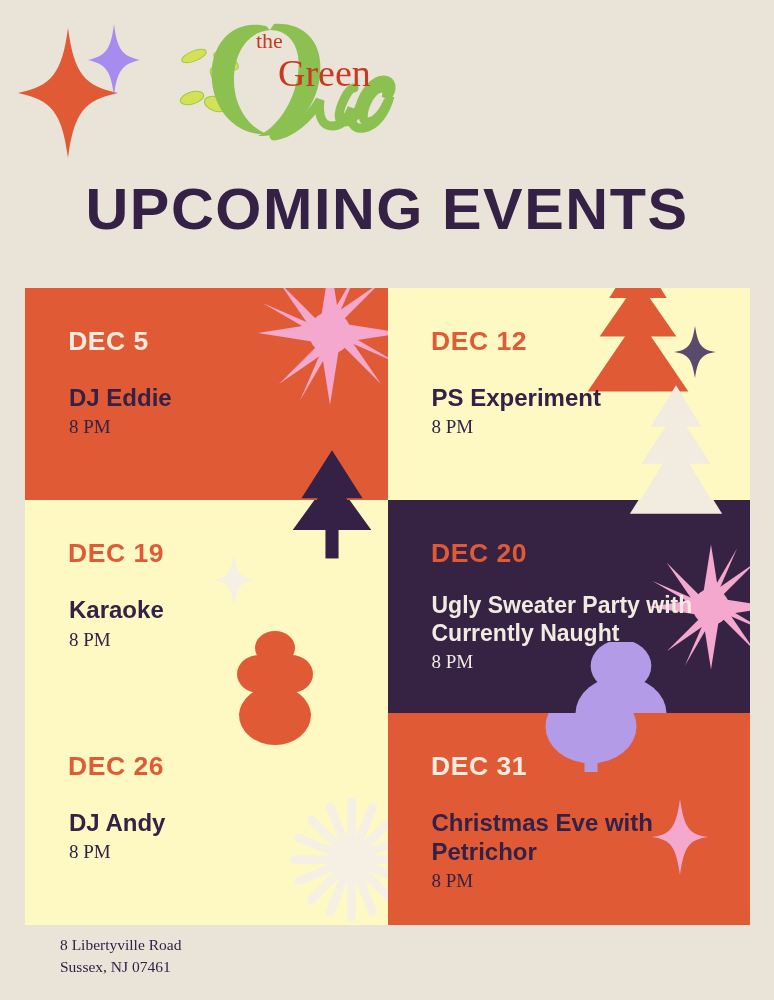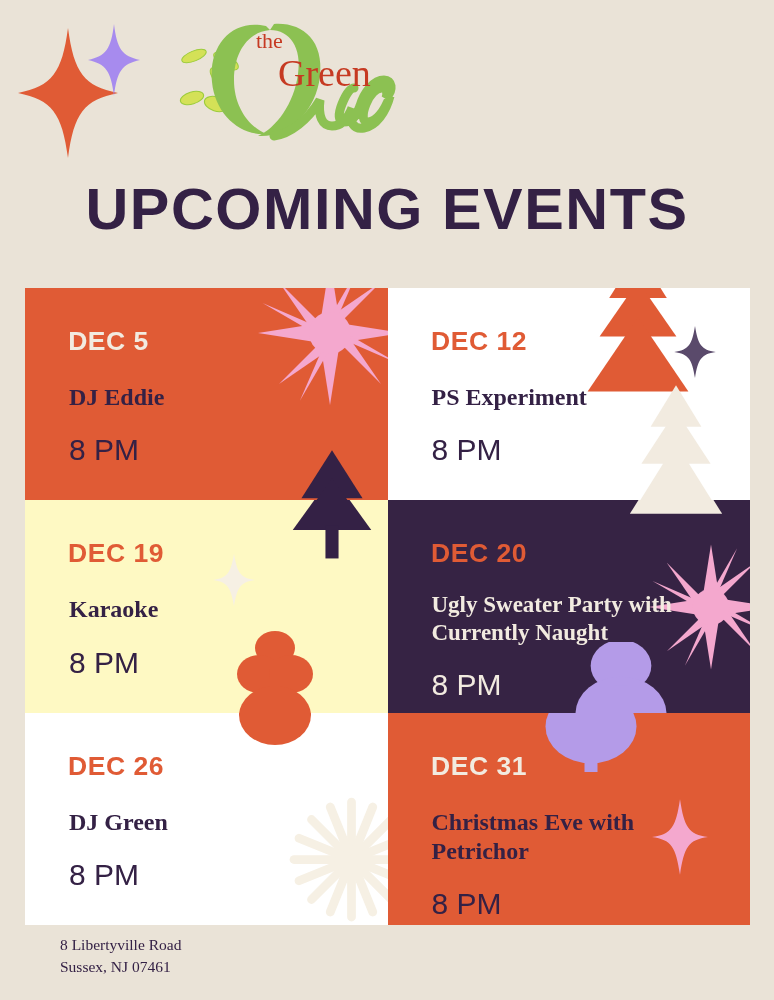--- a/index.html
+++ b/index.html
@@ -54,40 +54,40 @@
   .date {
     font-family:"Liberation Sans", sans-serif;
     font-weight:bold;
     font-size:26px;
     letter-spacing:0.5px;
     transform:scaleX(1.02);
     display:inline-block;
     position:relative; z-index:3;
   }
   .ev-name {
-    font-family:Liberation Serif, serif;
+    font-family:Liberation Sans, sans-serif;
     font-weight:bold;
     font-size:24px;
     margin-top:26px;
     line-height:1.22;
     position:relative; z-index:3;
     max-width:300px;
   }
   .ev-time {
-    font-family:Liberation Sans, sans-serif;
-    font-size:30px;
-    margin-top:20px;
+    font-family:Liberation Serif, serif;
+    font-size:19px;
+    margin-top:4px;
     line-height:1.2;
     position:relative; z-index:3;
   }
   .cell.tight .ev-name { margin-top:22px; font-size:23px; }
 
   
   .bg-orange { background:#E05B35; }
-  .bg-lav    { background:#ffffff; }
+  .bg-lav    { background:#fef9c3; }
   .bg-pink   { background:#fef9c3; }
   .bg-dark   { background:#362344; }
 
   .tx-cream  { color:#F2EBE0; }
   .tx-orange { color:#E05B35; }
   .tx-dark   { color:#342145; }
 
   
   .footer {
     position:absolute;
@@ -281,21 +281,21 @@
           <line x1="50" y1="50" x2="67" y2="92"></line>
         <line x1="50" y1="50" x2="8" y2="67"></line>
           <line x1="50" y1="50" x2="92" y2="33"></line>
         <line x1="50" y1="50" x2="67" y2="8"></line>
           <line x1="50" y1="50" x2="33" y2="92"></line>
         <line x1="50" y1="50" x2="8" y2="33"></line>
           <line x1="50" y1="50" x2="92" y2="67"></line>
       </g>
     </svg>
     <div class="date tx-orange">DEC 26</div>
-    <div class="ev-name tx-dark">DJ Green</div>
+    <div class="ev-name tx-dark">DJ Andy</div>
     <div class="ev-time tx-dark">8 PM</div>
   </div>
 
   <div class="cell bg-orange">
     <svg class="deco" style="left:148px;top:-58px;" width="110" height="130" viewBox="0 0 100 120">
       <g fill="#B49BE8">
         <ellipse cx="50" cy="66" rx="42" ry="34"></ellipse>
         <rect x="44" y="78" width="12" height="30"></rect>
       </g>
     </svg>

